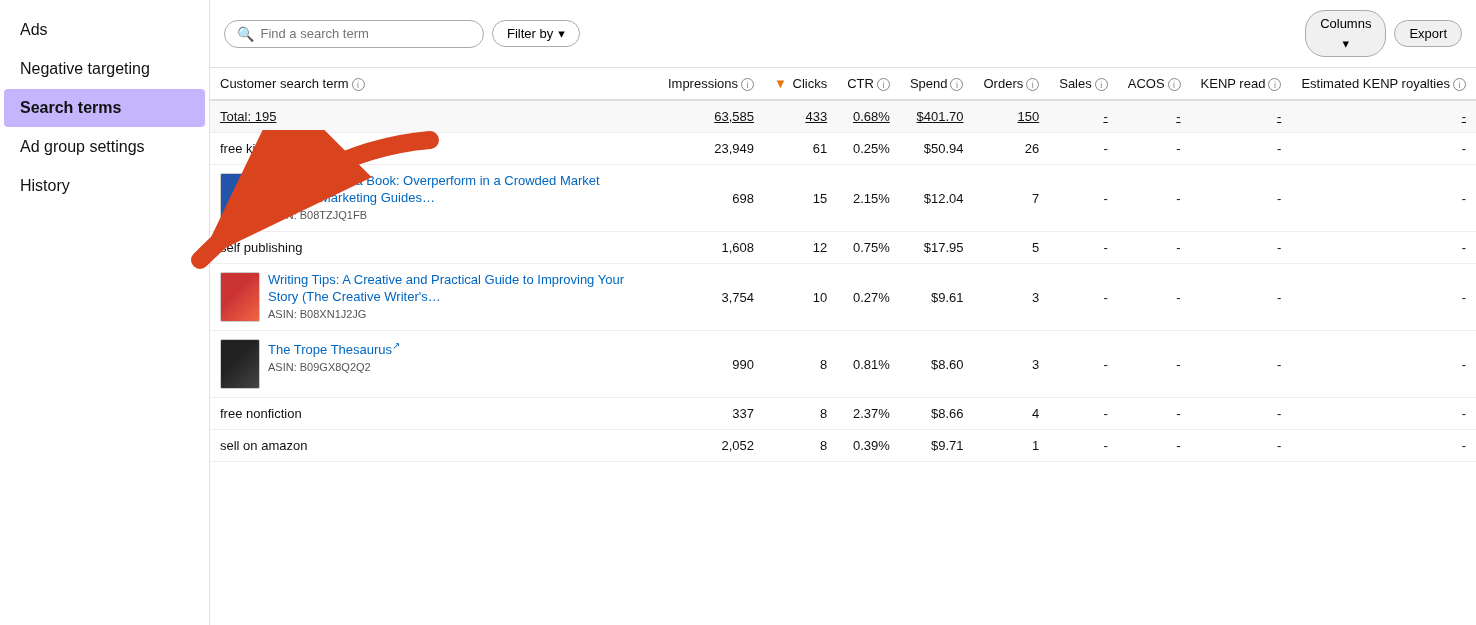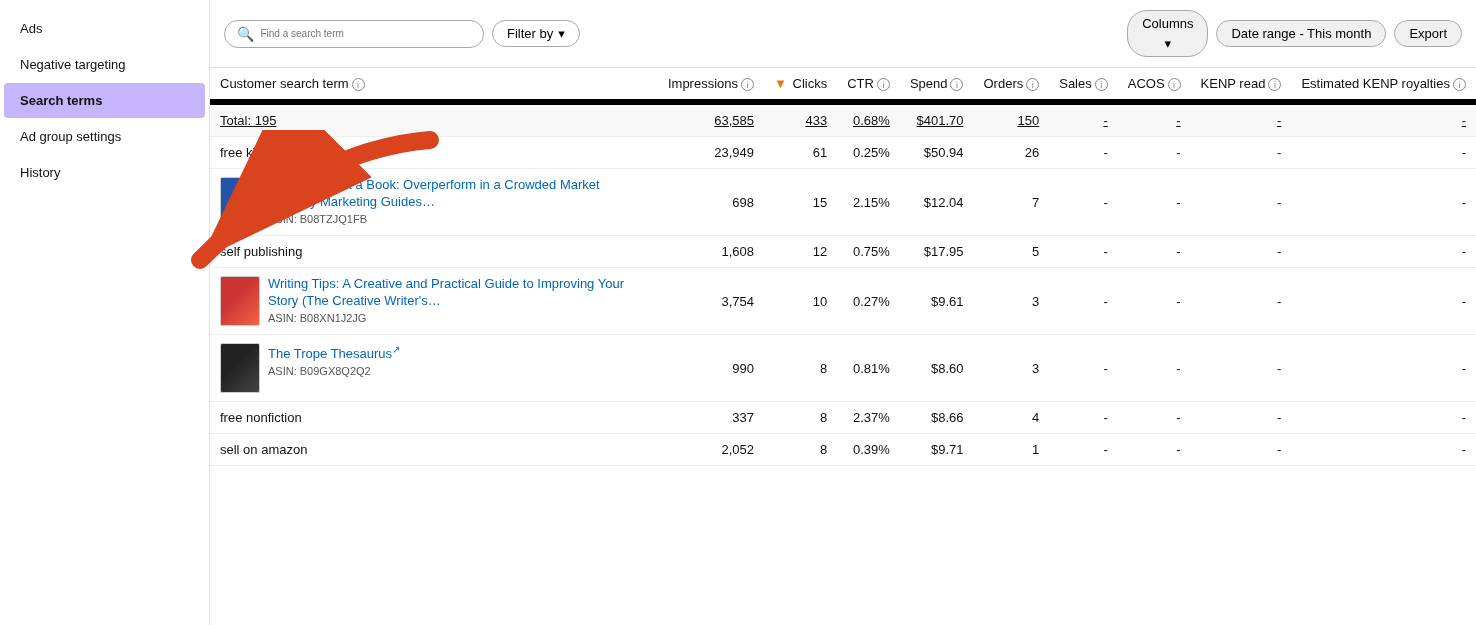--- a/index.html
+++ b/index.html
@@ -10,21 +10,21 @@
       width: 210px;
       min-width: 210px;
       border-right: 1px solid #e0e0e0;
       padding-top: 10px;
       background: #fff;
     }
     .sidebar-item {
       padding: 10px 16px;
       cursor: pointer;
       color: #111;
-      font-size: 13px;
+      font-size: 16px;
       border-radius: 4px;
       margin: 1px 4px;
     }
     .sidebar-item.active { background: #c4b5fd; font-weight: 600; }
 
     
     .main {
       flex: 1;
       display: flex;
       flex-direction: column;
@@ -45,21 +45,21 @@
       border: 1px solid #aaa;
       border-radius: 20px;
       padding: 5px 12px;
       gap: 6px;
       background: #fff;
       width: 260px;
     }
     .search-box input {
       border: none;
       outline: none;
-      font-size: 10px;
+      font-size: 13px;
       background: transparent;
       width: 100%;
       color: #111;
     }
     .search-icon-svg { color: #555; font-size: 14px; }
     .filter-btn {
       display: flex;
       align-items: center;
       gap: 5px;
       border: 1px solid #aaa;
@@ -89,21 +89,21 @@
     .table-container {
       flex: 1;
       overflow: auto;
     }
     table {
       width: 100%;
       border-collapse: collapse;
       font-size: 13px;
     }
     thead tr {
-      border-bottom: 6px solid #000000;
+      border-bottom: 1px solid #000000;
       background: #fff;
       position: sticky;
       top: 0;
       z-index: 10;
     }
     th {
       padding: 8px 10px;
       text-align: right;
       font-weight: 500;
       color: #111;
@@ -206,23 +206,20 @@
     </div>
     <button class="filter-btn">
       <span>Filter by</span>
       <span>▾</span>
     </button>
     <div class="spacer"></div>
     <button class="columns-btn">
       <span>Columns</span>
       <span>▾</span>
     </button>
-    <button class="daterange-btn">
-      <span>Date range - This month</span>
-    </button>
     <button class="export-btn">
       <span>Export</span>
     </button>
   </div>
 
   <div class="table-container">
     <table>
       <thead>
         <tr>
 

